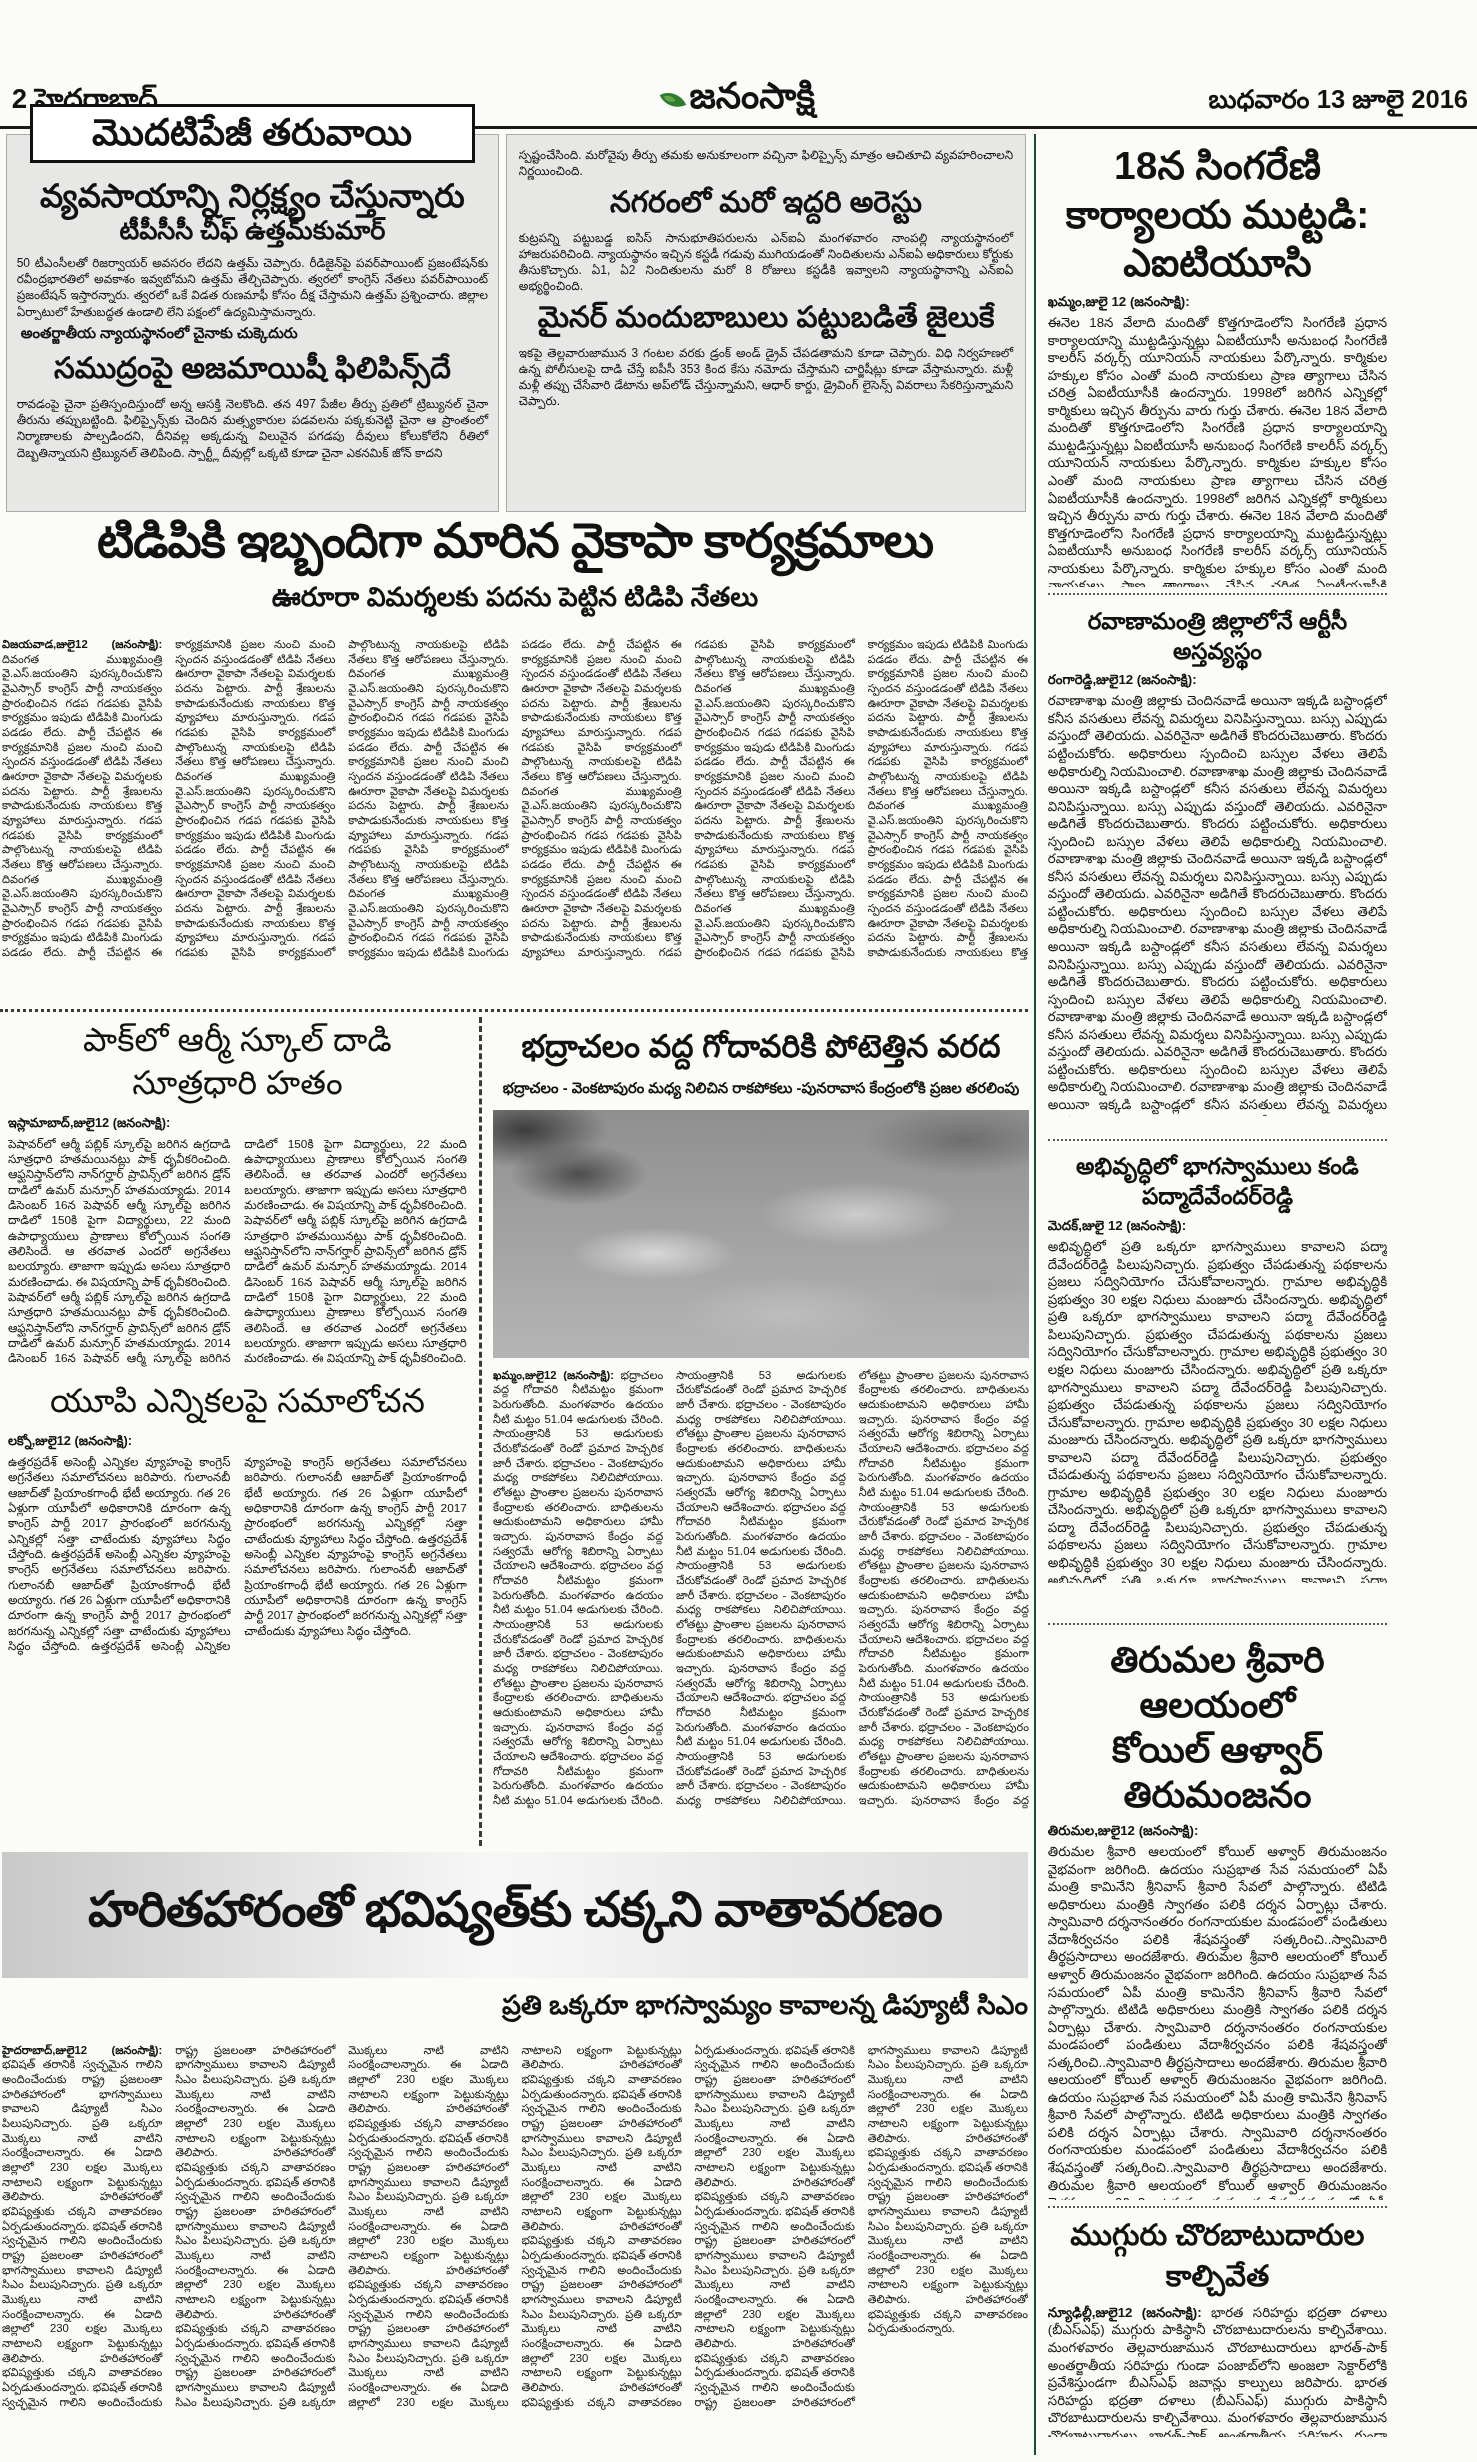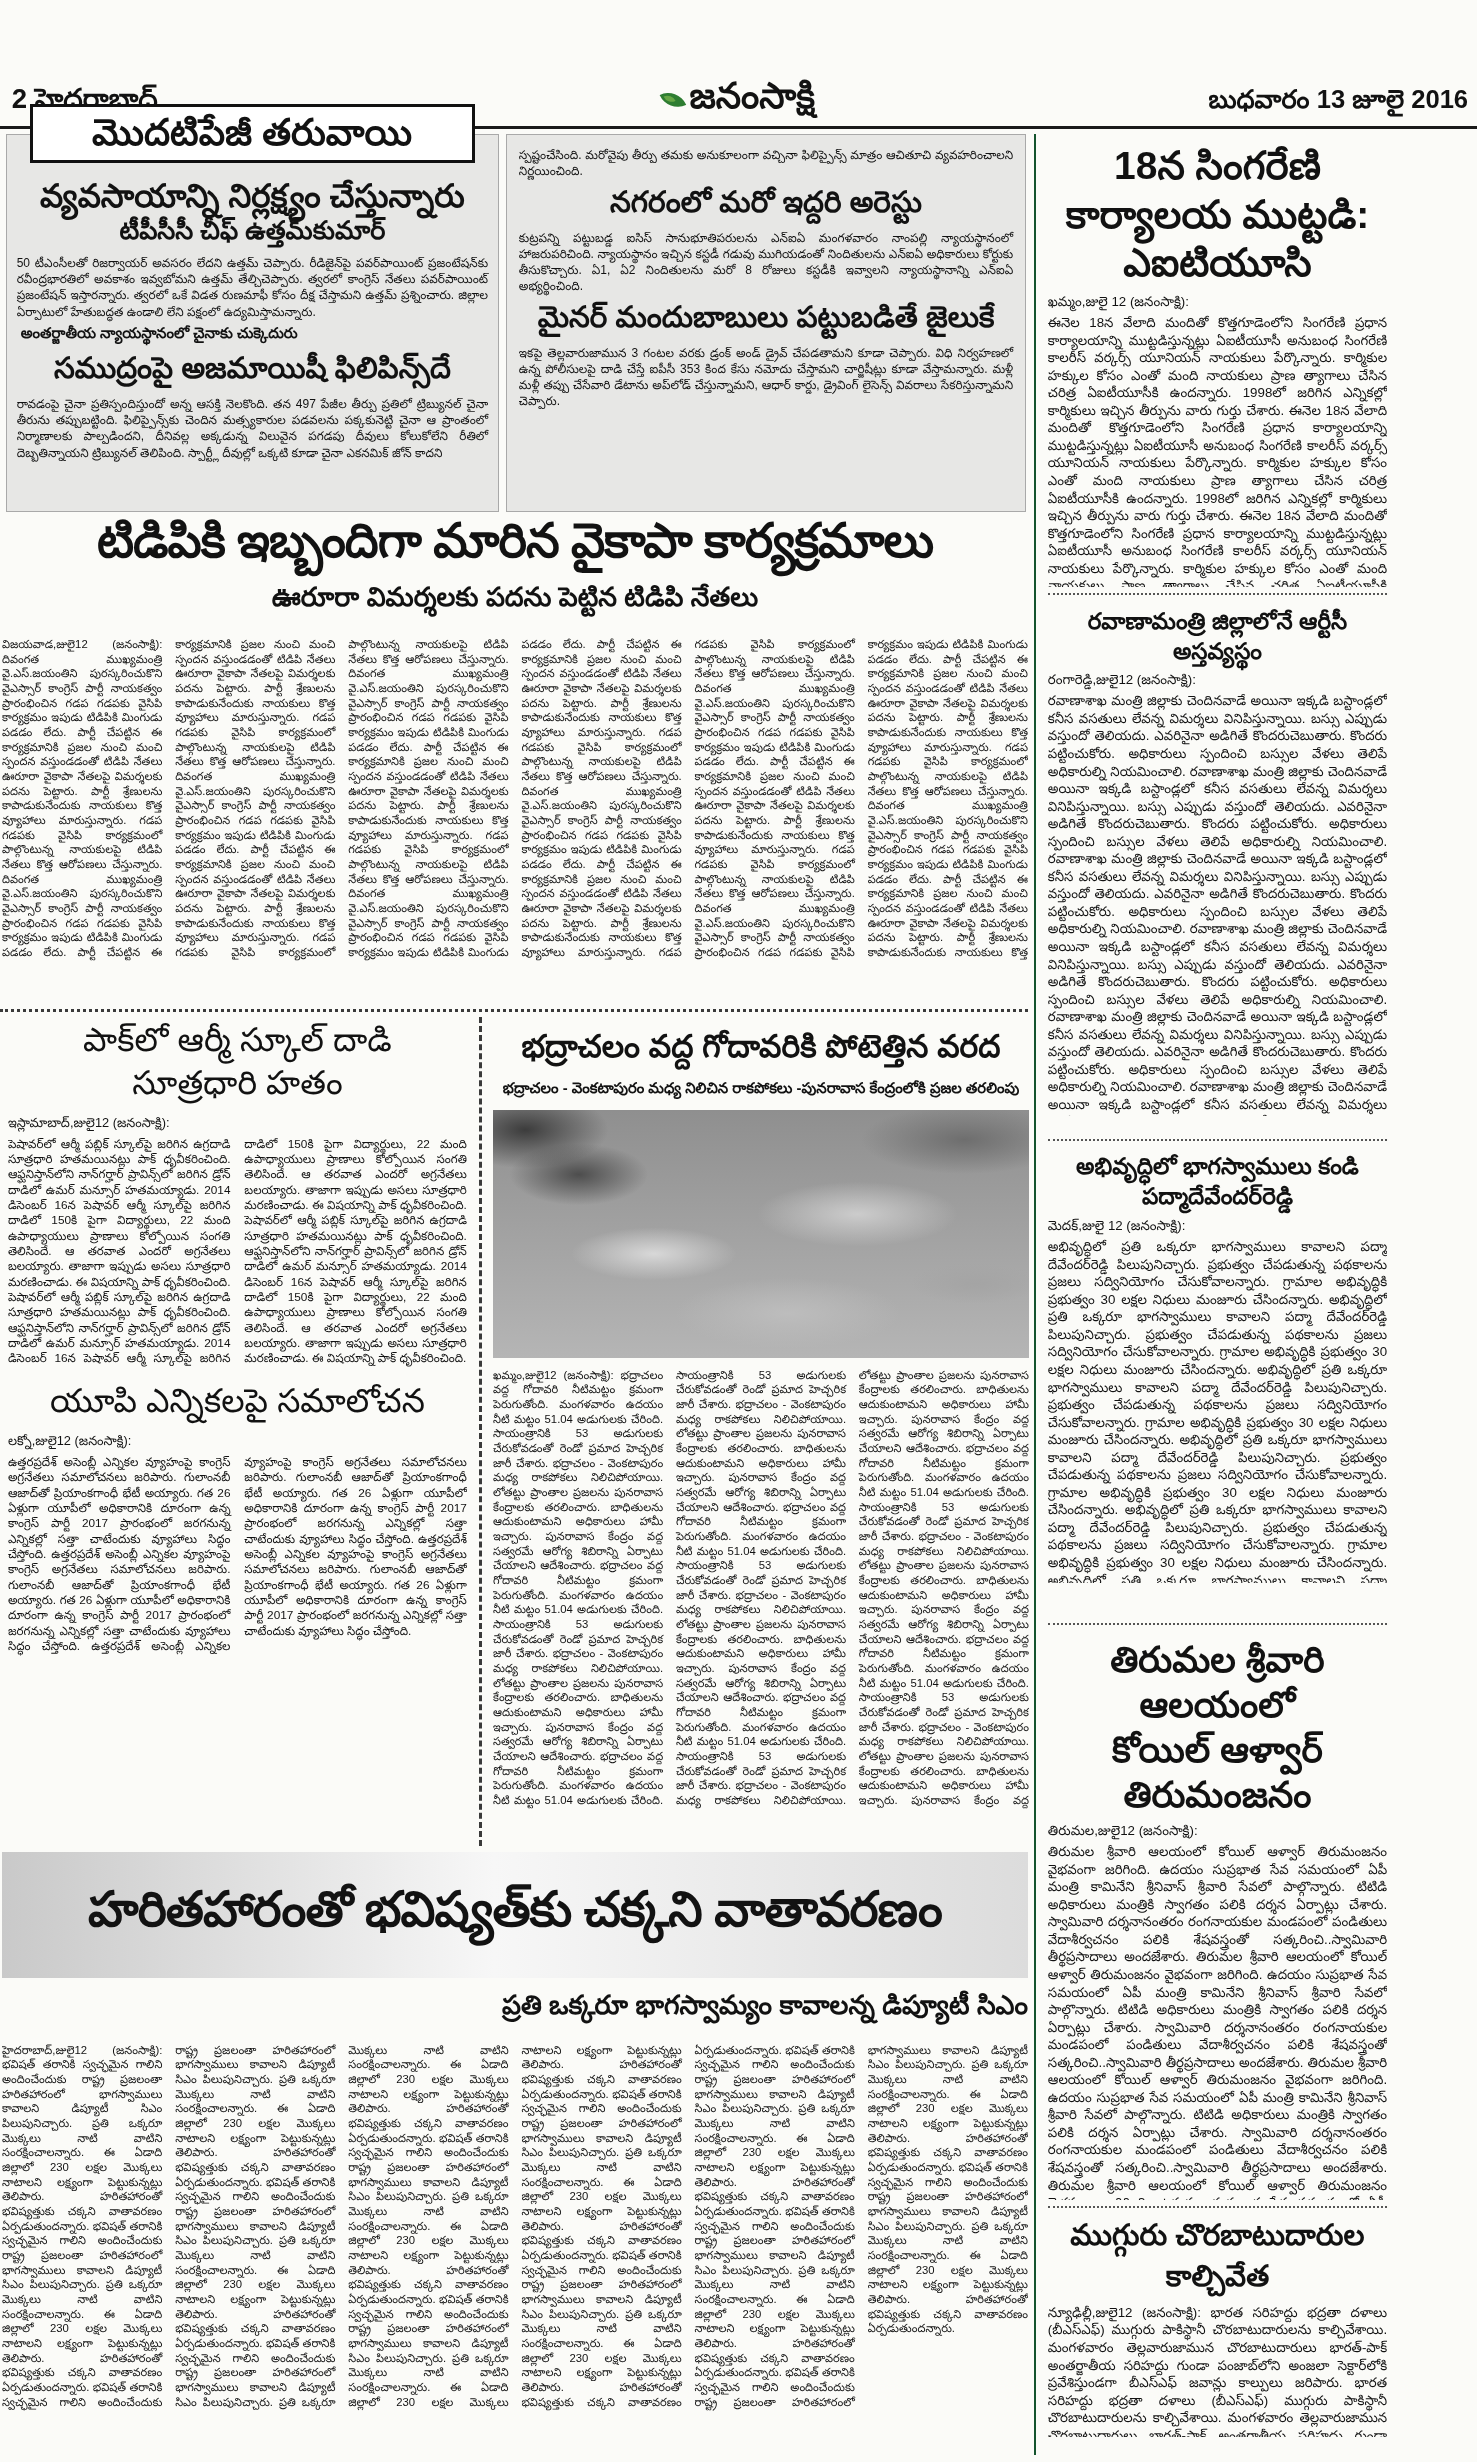--- a/index.html
+++ b/index.html
@@ -23,21 +23,21 @@
   .p-sub{font-size:25.6px;font-weight:700;text-align:center;margin:2px 0 3.9px;}
   .p-head-md{font-size:29.6px;font-weight:800;text-align:center;margin:5.9px 0 3.9px;}
   .p-kicker{font-size:14.8px;font-weight:700;margin:5.9px 0 0 7.9px;}
   .p-body{font-size:12px;line-height:1.34;text-align:justify;margin:2px 3.9px;}
   
   .lead{position:absolute;left:2px;top:516px;width:1026px;}
   .lead-h1{font-size:48px;font-weight:800;text-align:center;line-height:1.05;letter-spacing:-1px;}
   .lead-h2{font-size:26.6px;font-weight:700;text-align:center;margin-top:15.8px;}
   .colbody{text-align:justify;overflow:hidden;}
   .lead-body{margin-top:17.7px;height:333px;column-count:6;column-gap:12.8px;font-size:11.3px;line-height:1.3;}
-  .dateline{font-weight:400;}
+  .dateline{font-weight:700;}
   .dot-rule{position:absolute;left:0;width:1028px;border-top:3px dotted #3a3a3a;}
   .dash-v{position:absolute;border-left:3px dashed #3a3a3a;}
   
   .lowleft{position:absolute;left:7.9px;top:1019px;width:459px;height:827px;overflow:hidden;}
   .ll-h1{font-size:33px;font-weight:400;text-align:center;line-height:1.3;}
   .ll-date{font-size:12.8px;margin:9.9px 0 3.9px;}
   .ll-body{column-count:2;column-gap:13.8px;font-size:11.8px;line-height:1.3;height:234px;}
   .ll-body2{column-count:2;column-gap:13.8px;font-size:11.8px;line-height:1.3;height:223px;}
   
   .flood{position:absolute;left:493px;top:1028px;width:536px;height:818px;overflow:hidden;}

